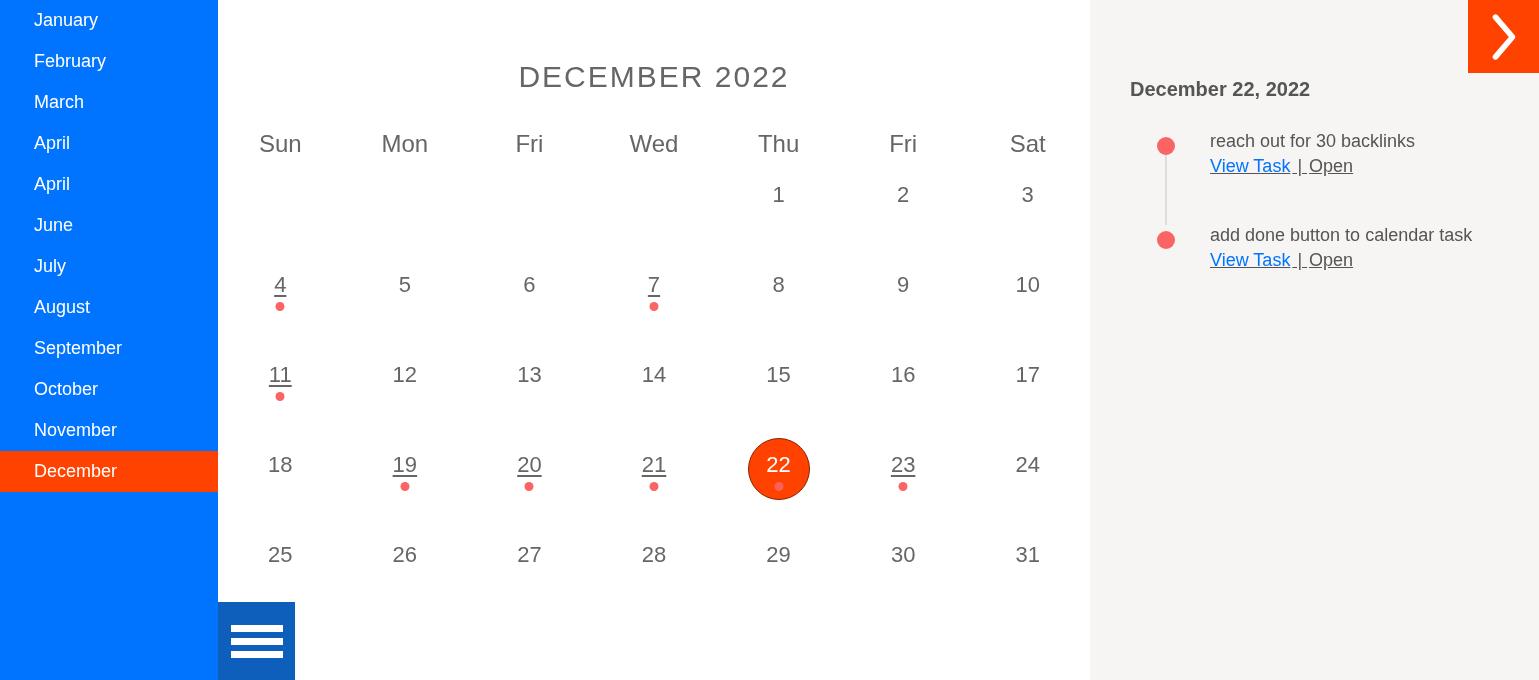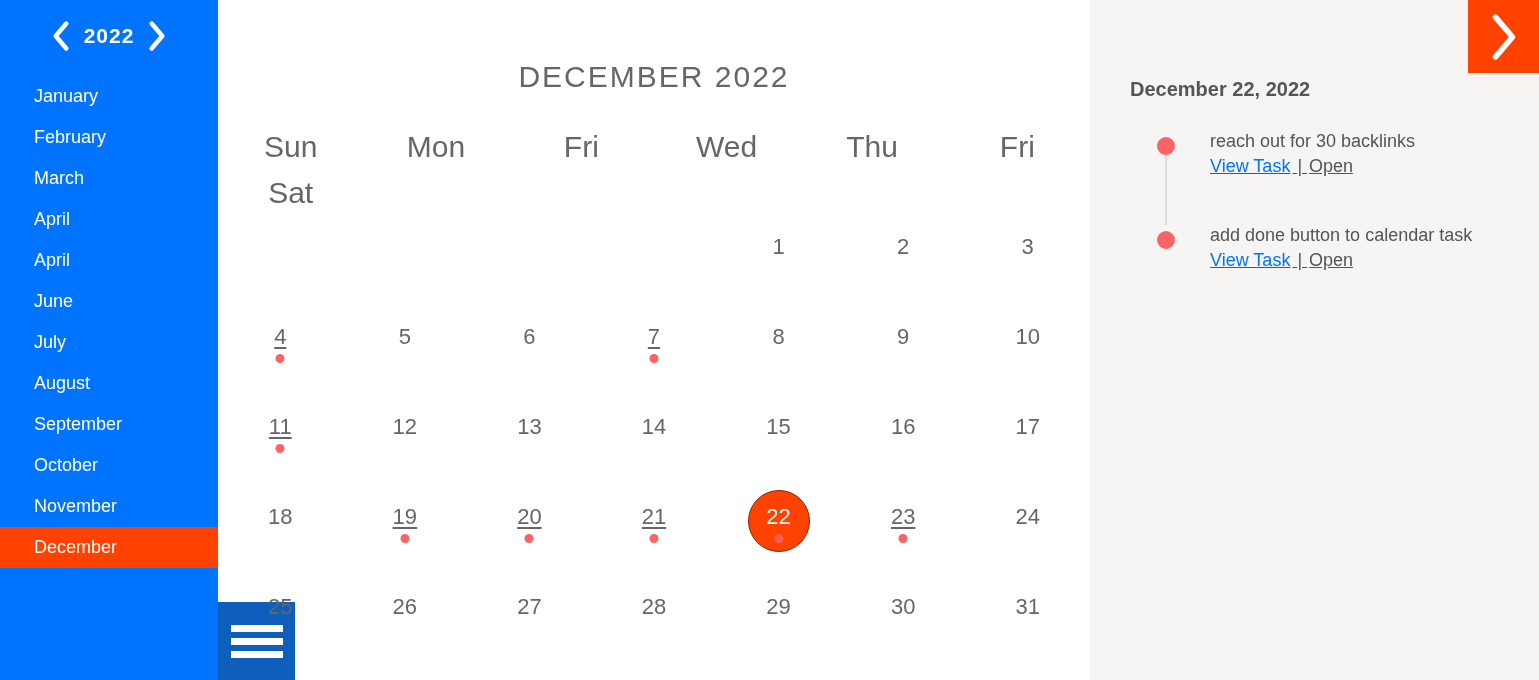--- a/index.html
+++ b/index.html
@@ -49,23 +49,23 @@
 .cal-title {
   text-align: center;
   font-size: 30px;
   color: #666;
   letter-spacing: 2px;
   margin: 20px 0 30px 0;
   font-weight: 400;
 }
 .weekdays {
   display: grid;
-  grid-template-columns: repeat(6, 1fr);
+  grid-template-columns: repeat(7, 1fr);
   text-align: center;
-  font-size: 30px;
+  font-size: 24px;
   color: #666;
   margin-bottom: 18px;
 }
 .weekdays div { padding: 6px 0; }
 .grid {
   display: grid;
   grid-template-columns: repeat(7, 1fr);
   text-align: center;
 }
 .day-cell {
@@ -141,33 +141,20 @@
   background: #ff4200;
   display: flex; align-items: center; justify-content: center;
   cursor: pointer;
 }
 .top-right-btn svg { width: 34px; height: 54px; display: block; }
 </style>
 </head>
 <body>
 
 <div class="sidebar">
-  <div class="year-picker">
-    <span class="chev">
-      <svg viewBox="0 0 24 36">
-          <polyline points="18,4 6,18 18,32" fill="none" stroke="#fff" stroke-width="5" stroke-linecap="round" stroke-linejoin="round"></polyline>
-        </svg>
-    </span>
-    <span class="year-label">2022</span>
-    <span class="chev">
-      <svg viewBox="0 0 24 36">
-          <polyline points="6,4 18,18 6,32" fill="none" stroke="#fff" stroke-width="5" stroke-linecap="round" stroke-linejoin="round"></polyline>
-        </svg>
-    </span>
-  </div>
   <ul class="month-list" id="month-list">
       <li class="month-item">January</li>
       <li class="month-item">February</li>
       <li class="month-item">March</li>
       <li class="month-item">April</li>
       <li class="month-item">April</li>
       <li class="month-item">June</li>
       <li class="month-item">July</li>
       <li class="month-item">August</li>
       <li class="month-item">September</li>

